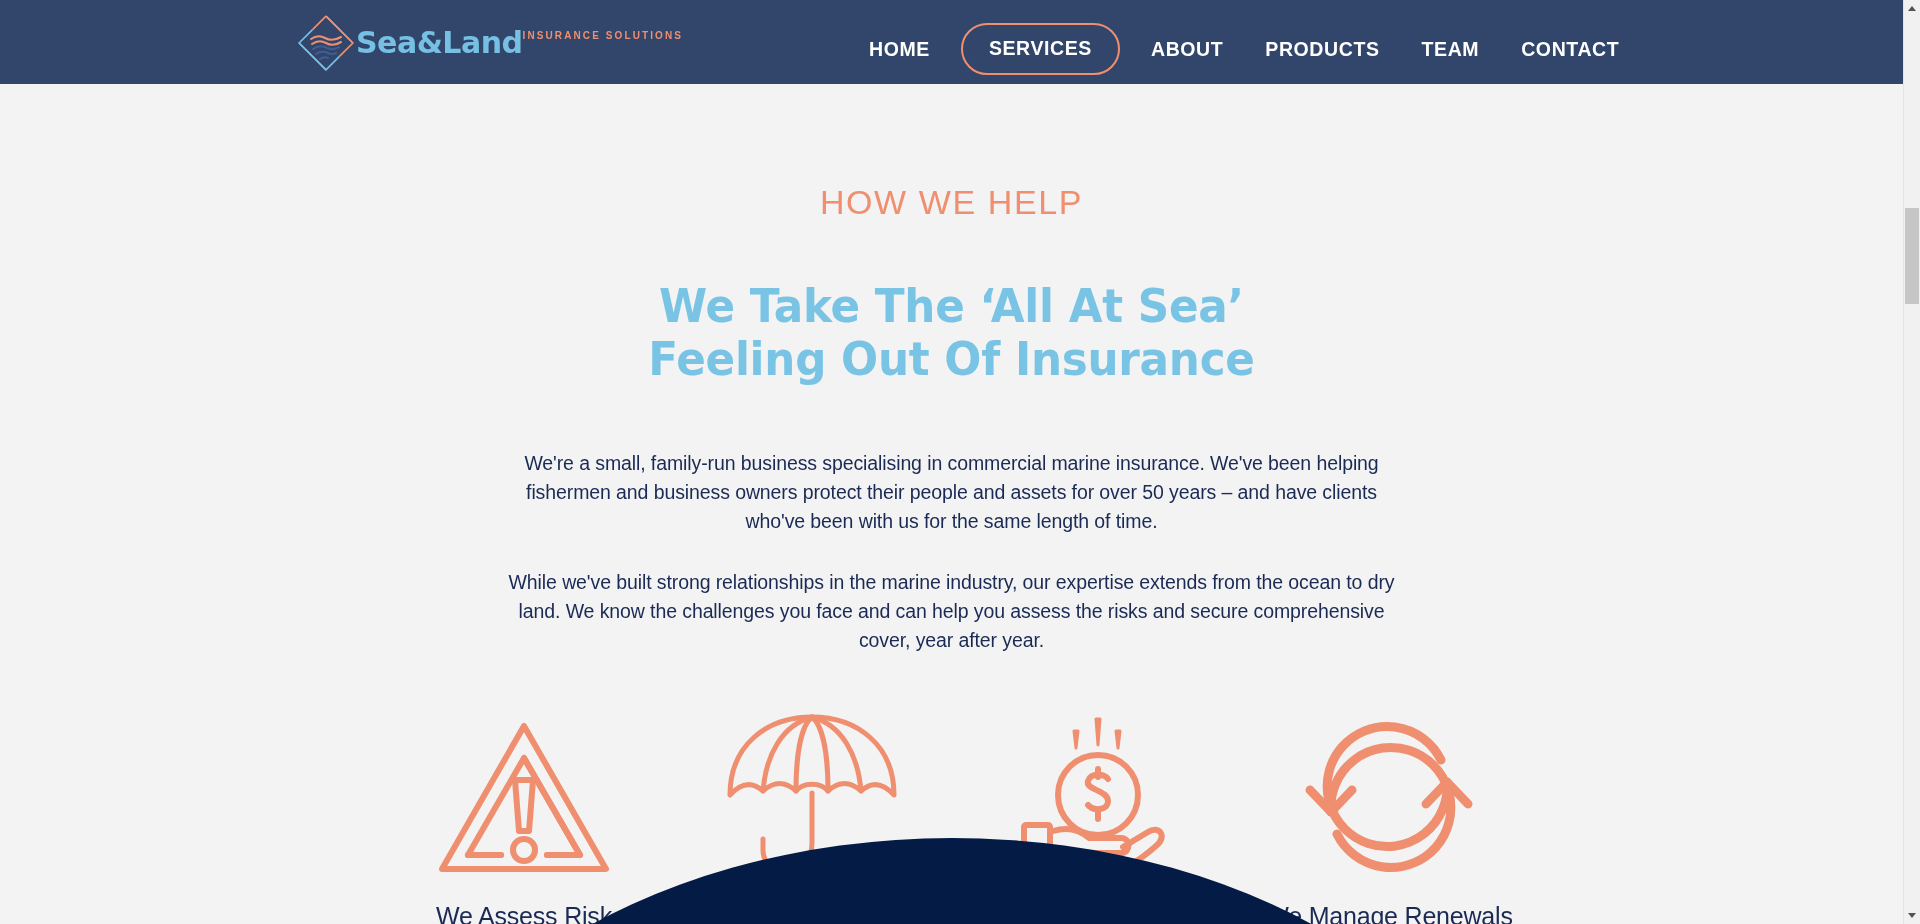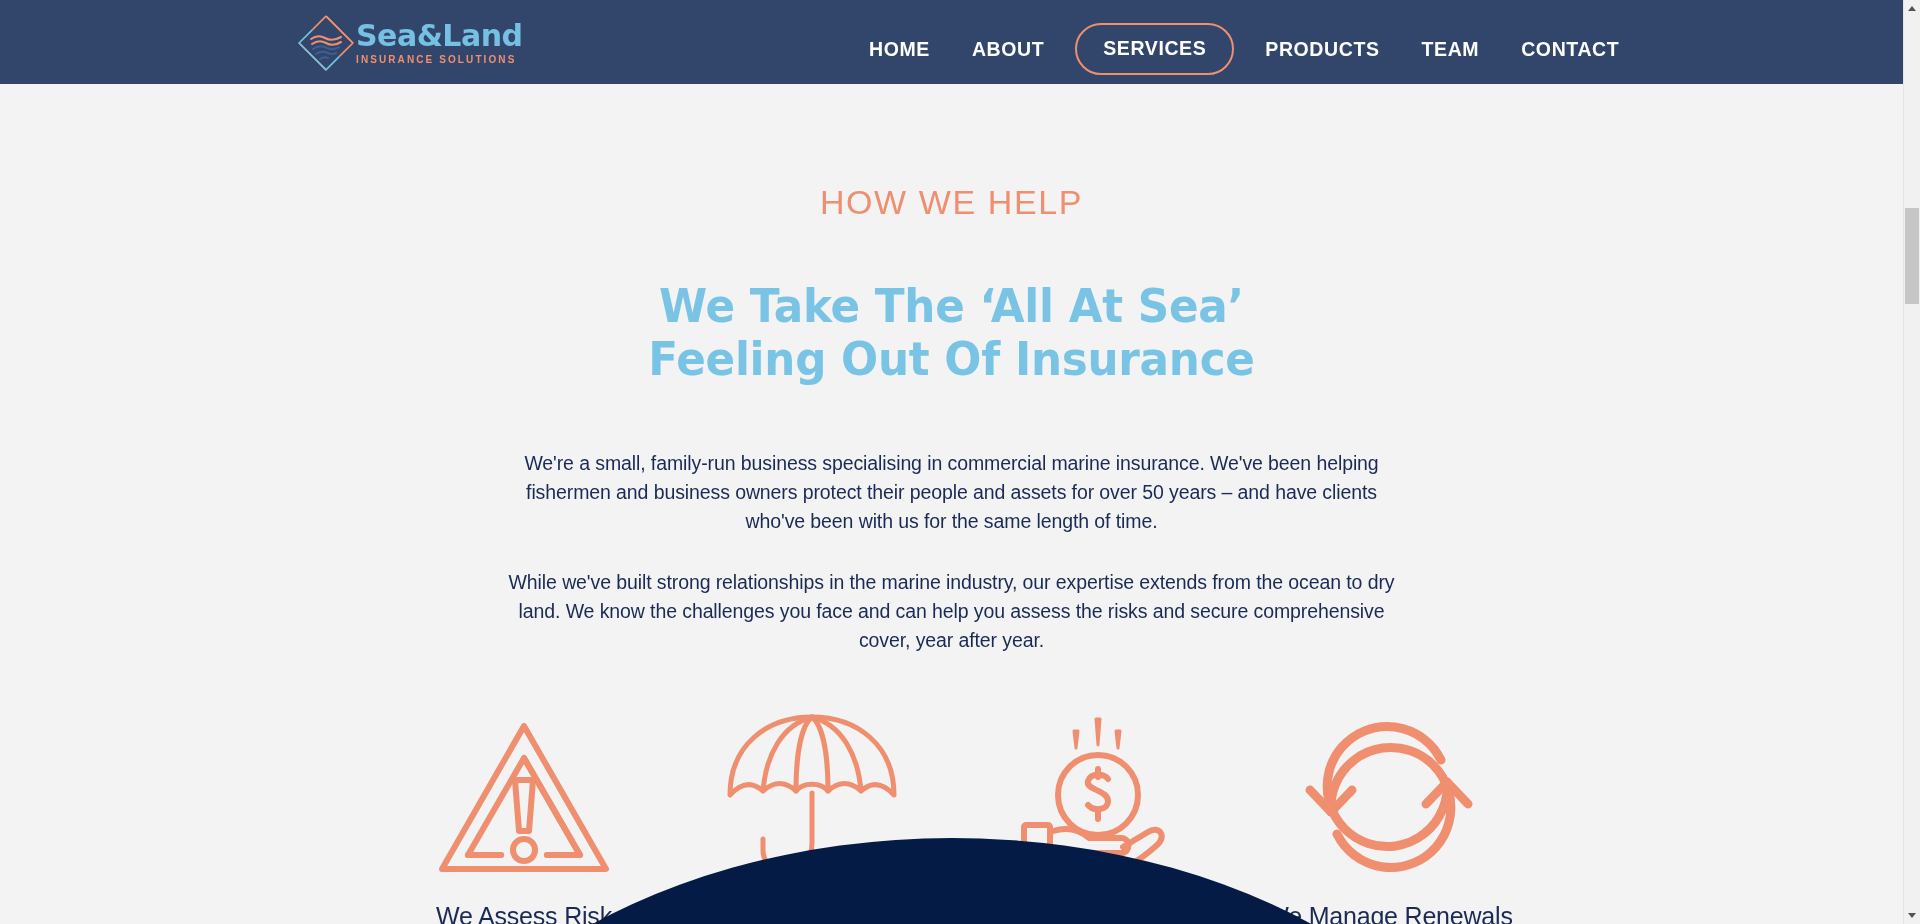--- a/index.html
+++ b/index.html
@@ -43,21 +43,20 @@
     left: 298px;
     top: 15px;
     display: flex;
     align-items: center;
     gap: 8px;
     cursor: pointer;
   }
   .logo-mark { width: 56px; height: 56px; display: block; }
   .logo-words {
     display: flex;
-    flex-direction: column;
     justify-content: center;
     margin-left: -6px;
   }
   .logo-name {
     font-family: "DejaVu Sans", sans-serif;
     font-size: 30px;
     font-weight: 700;
     color: #76c1e3;
     letter-spacing: -0.5px;
     line-height: 1.02;
@@ -266,22 +265,22 @@
         </svg>
       </span>
       <span class="logo-words">
         <span class="logo-name">Sea&amp;Land</span>
         <span class="logo-tag">INSURANCE SOLUTIONS</span>
       </span>
     </div>
 
     <nav class="main-nav">
       <a class="nav-item" href="#">HOME</a>
+      <a class="nav-item is-active" href="#">SERVICES</a>
       <a class="nav-item" href="#">ABOUT</a>
-      <a class="nav-item is-active" href="#">SERVICES</a>
       <a class="nav-item" href="#">PRODUCTS</a>
       <a class="nav-item" href="#">TEAM</a>
       <a class="nav-item" href="#">CONTACT</a>
     </nav>
 
   </header>
 
   <main class="content">
 
     <div class="eyebrow">HOW WE HELP</div>

